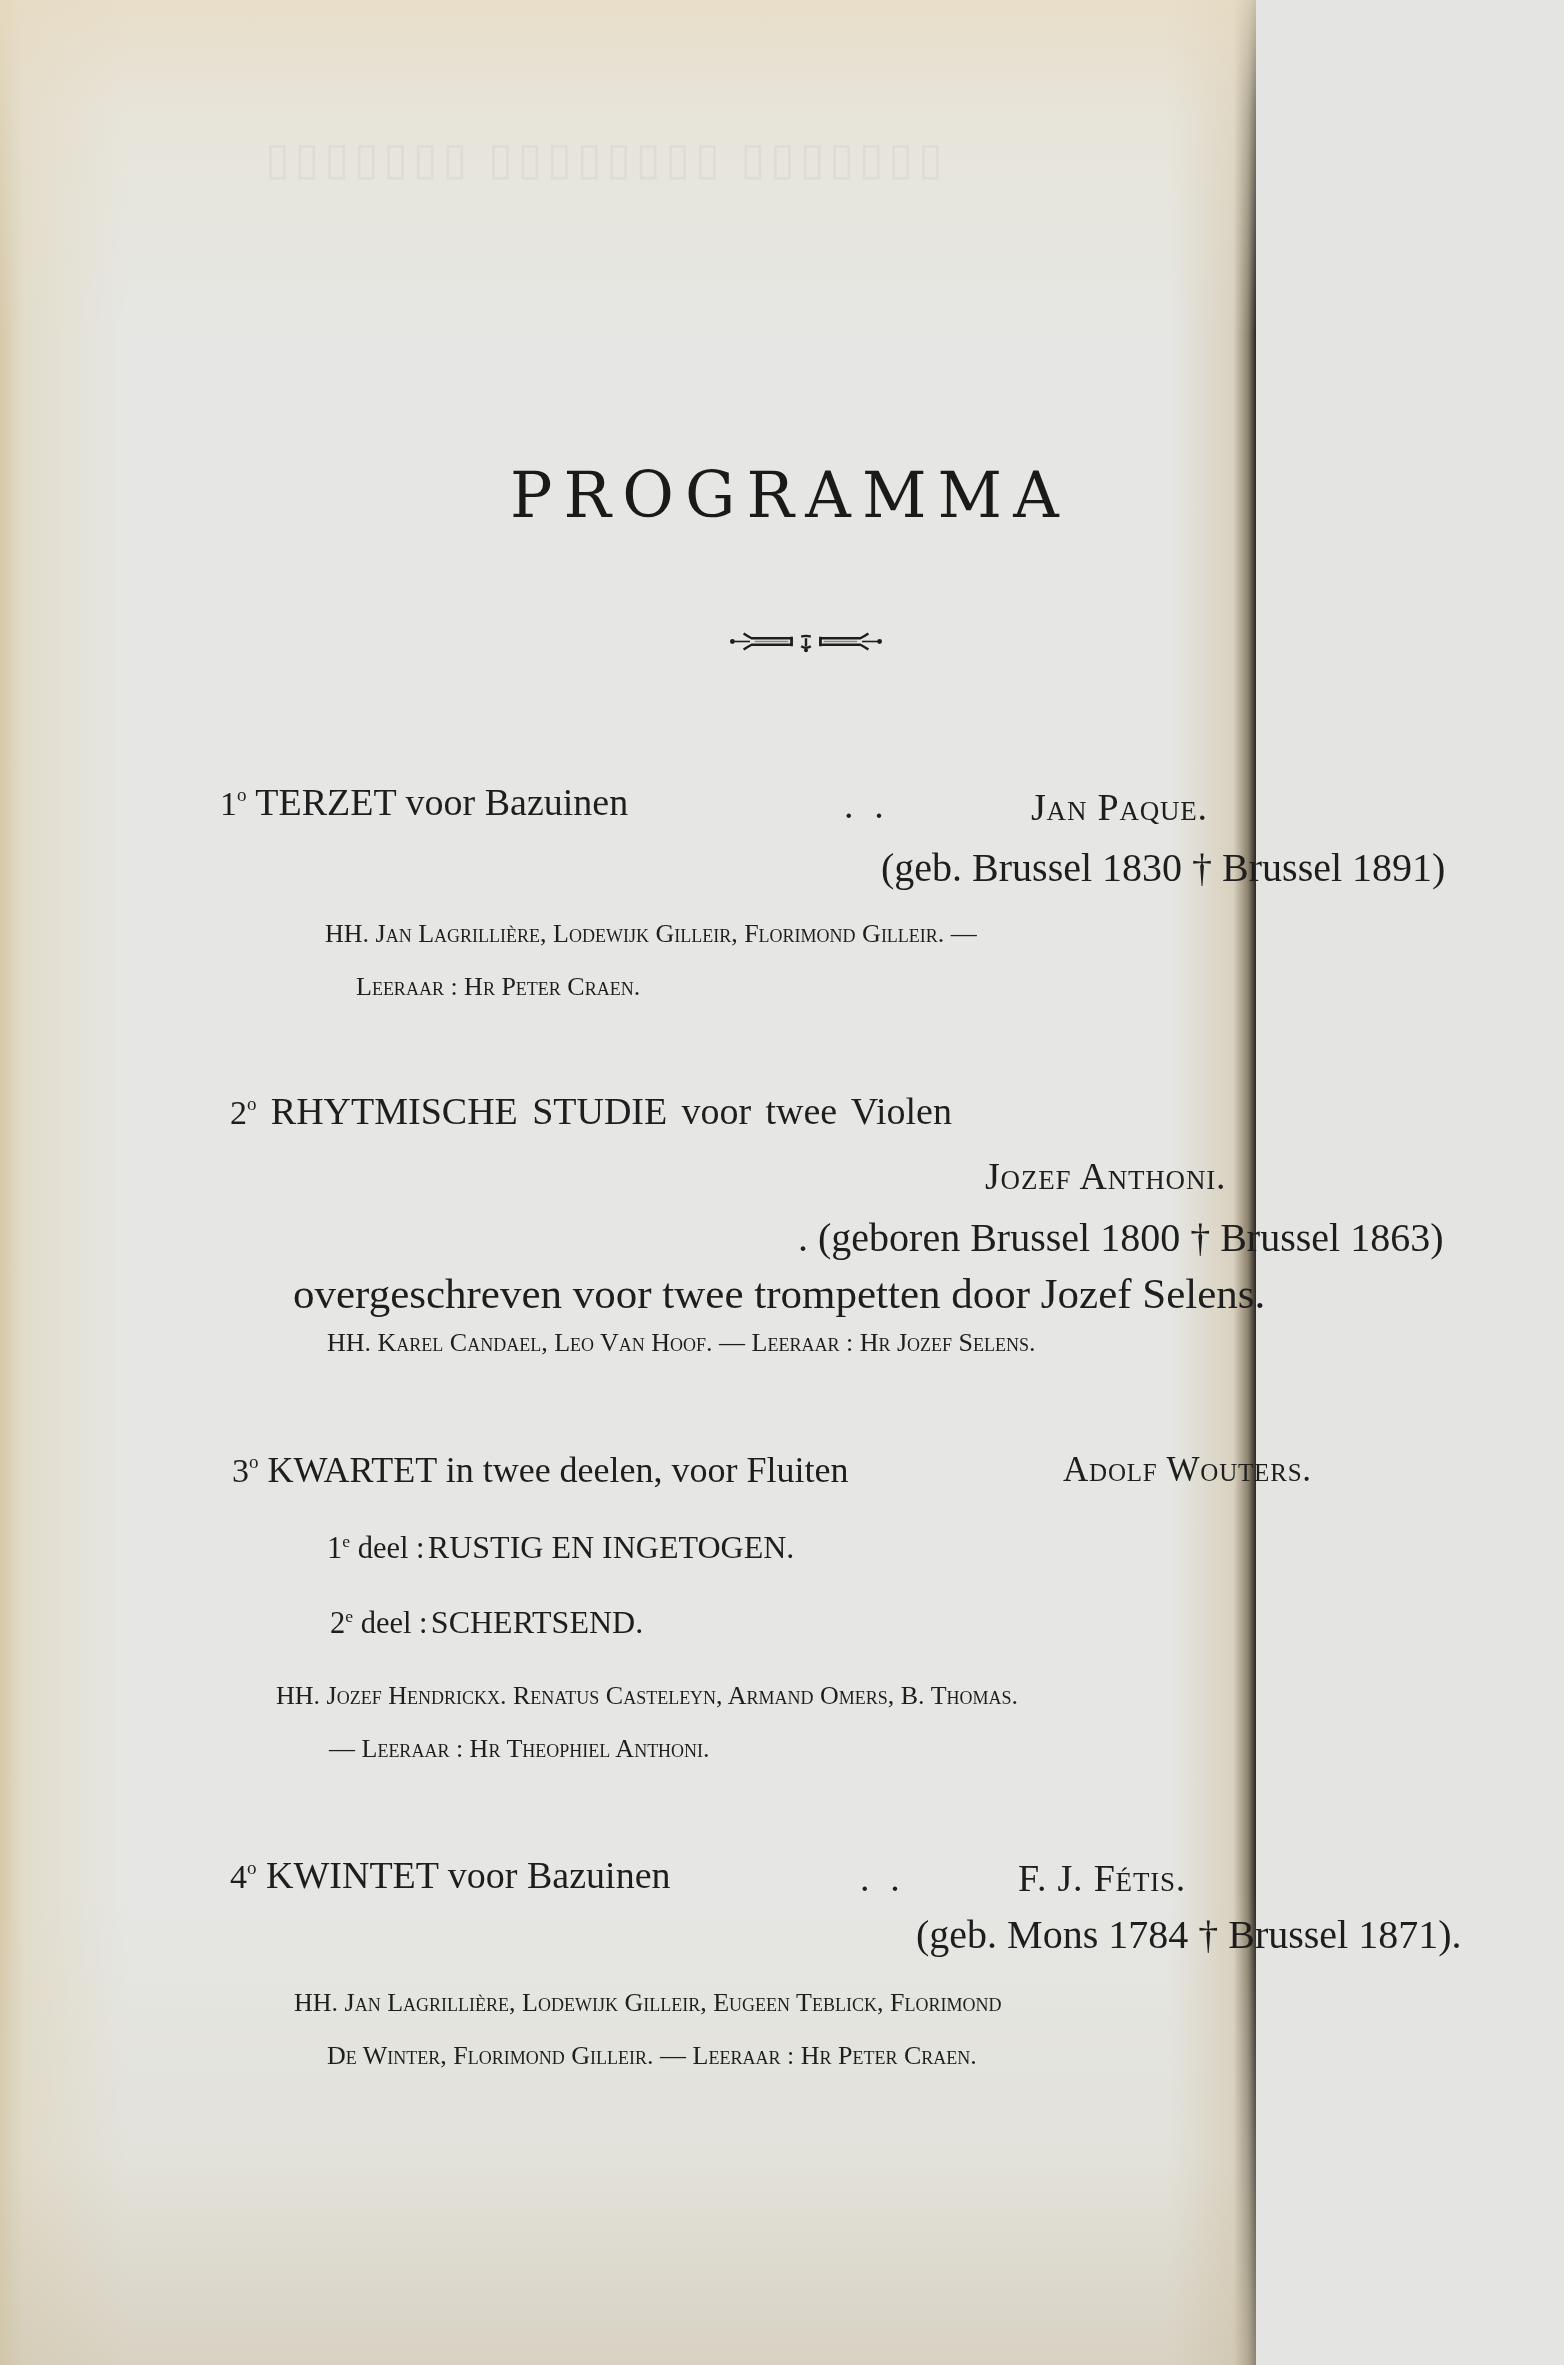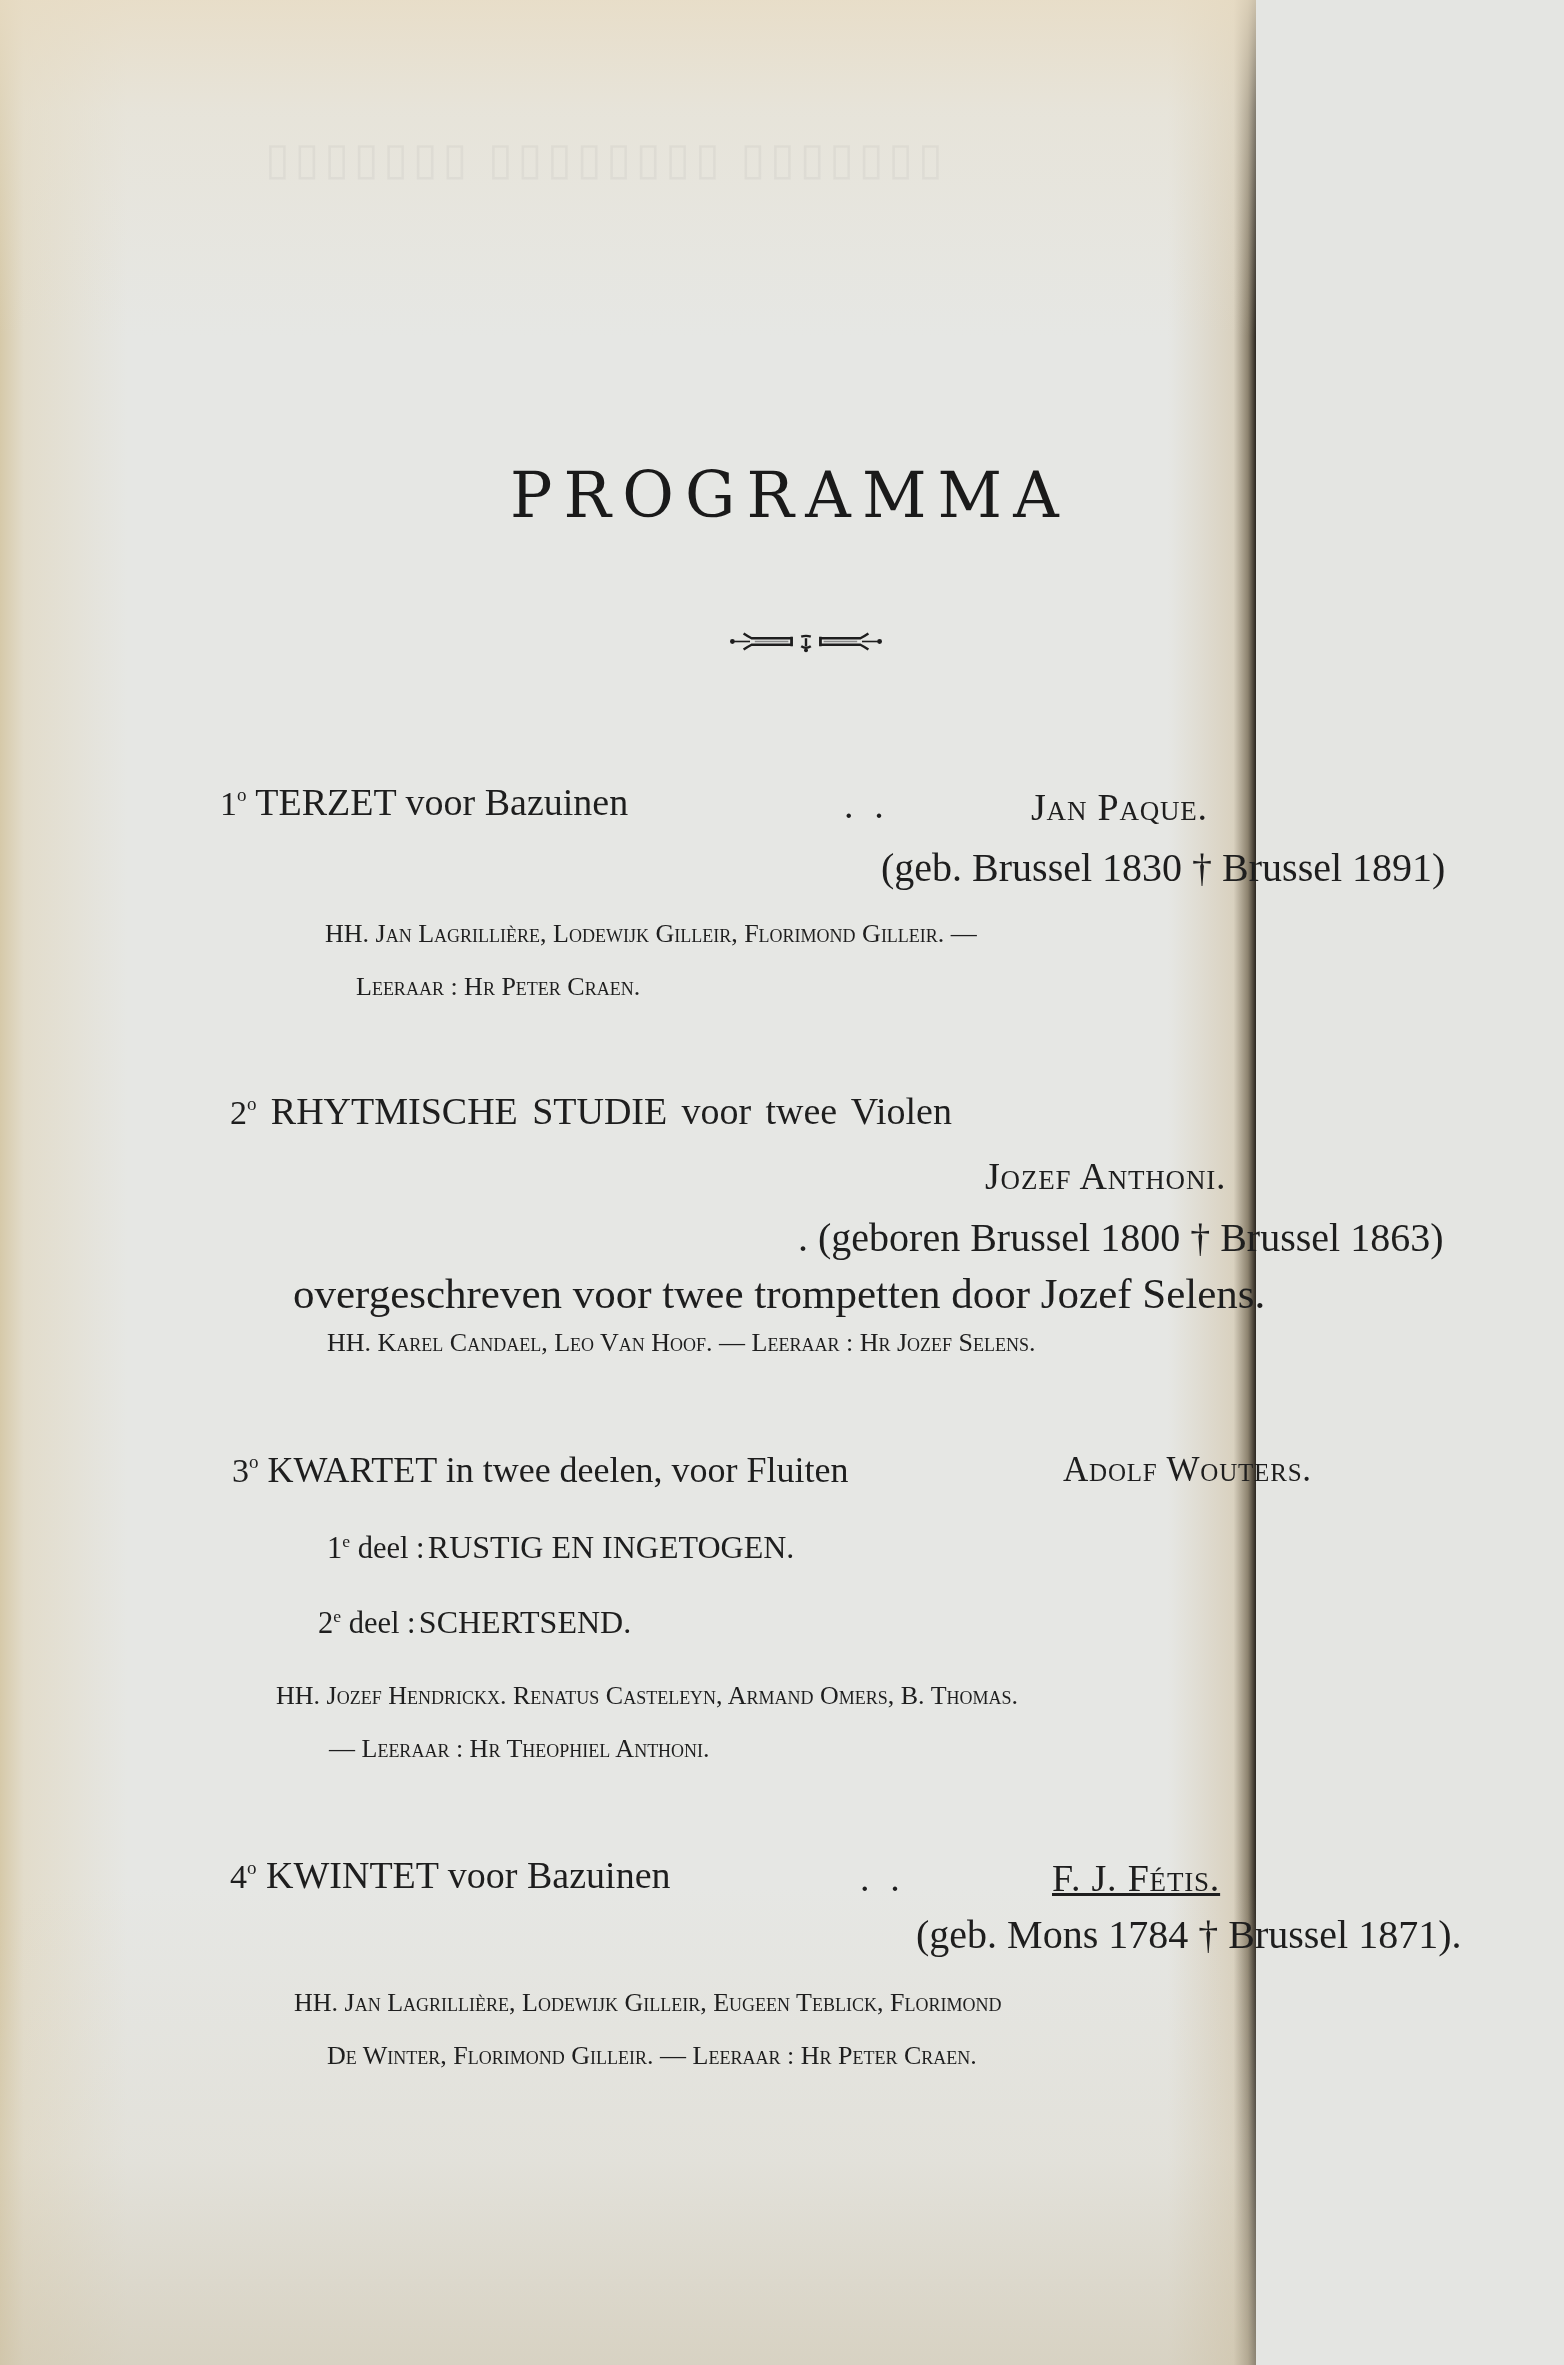--- a/index.html
+++ b/index.html
@@ -118,34 +118,34 @@
   <section>
     <div class="entry-line main-line" style="left:232px; top:1449px; font-size:36px;">
       <span class="num"><span>3</span><sup>o</sup></span>
       <span>KWARTET in twee deelen, voor Fluiten</span>
     </div>
     <div class="entry-line main-line composer" style="left:1063px; top:1450px; font-size:35px;">Adolf Wouters.</div>
     <div class="entry-line" style="left:327px; top:1529px;">
       <span class="mvt-label"><span>1</span><sup>e</sup> <span>deel :</span></span>
       <span class="mvt-title">RUSTIG EN INGETOGEN.</span>
     </div>
-    <div class="entry-line" style="left:318px; top:1604px;">
+    <div class="entry-line" style="left:330px; top:1604px;">
       <span class="mvt-label"><span>2</span><sup>e</sup> <span>deel :</span></span>
       <span class="mvt-title">SCHERTSEND.</span>
     </div>
     <div class="entry-line perf-line sc" style="left:276px; top:1681px;">HH. Jozef Hendrickx. Renatus Casteleyn, Armand Omers, B. Thomas.</div>
     <div class="entry-line perf-line sc" style="left:329px; top:1734px;">— Leeraar :  Hr Theophiel Anthoni.</div>
   </section>
 
   <section>
     <div class="entry-line main-line" style="left:230px; top:1853px;">
       <span class="num"><span>4</span><sup>o</sup></span>
       <span>KWINTET voor Bazuinen</span>
     </div>
     <div class="entry-line main-line" style="left:860px; top:1856px; word-spacing:11.2px;">.   .</div>
-    <div class="entry-line main-line composer" style="left:1052px; top:1856px;text-decoration:underline;">F. J. Fétis.</div>
+    <div class="entry-line main-line composer" style="left:1018px; top:1856px;">F. J. Fétis.</div>
     <div class="entry-line sub-line" style="left:916px; top:1911px;">(geb. Mons 1784 † Brussel 1871).</div>
     <div class="entry-line perf-line sc" style="left:294px; top:1988px;">HH. Jan Lagrillière, Lodewijk Gilleir, Eugeen Teblick, Florimond</div>
     <div class="entry-line perf-line sc" style="left:327px; top:2041px;">De Winter, Florimond Gilleir. — Leeraar : Hr Peter Craen.</div>
   </section>
 
 </div>
 
 
 </body></html>

